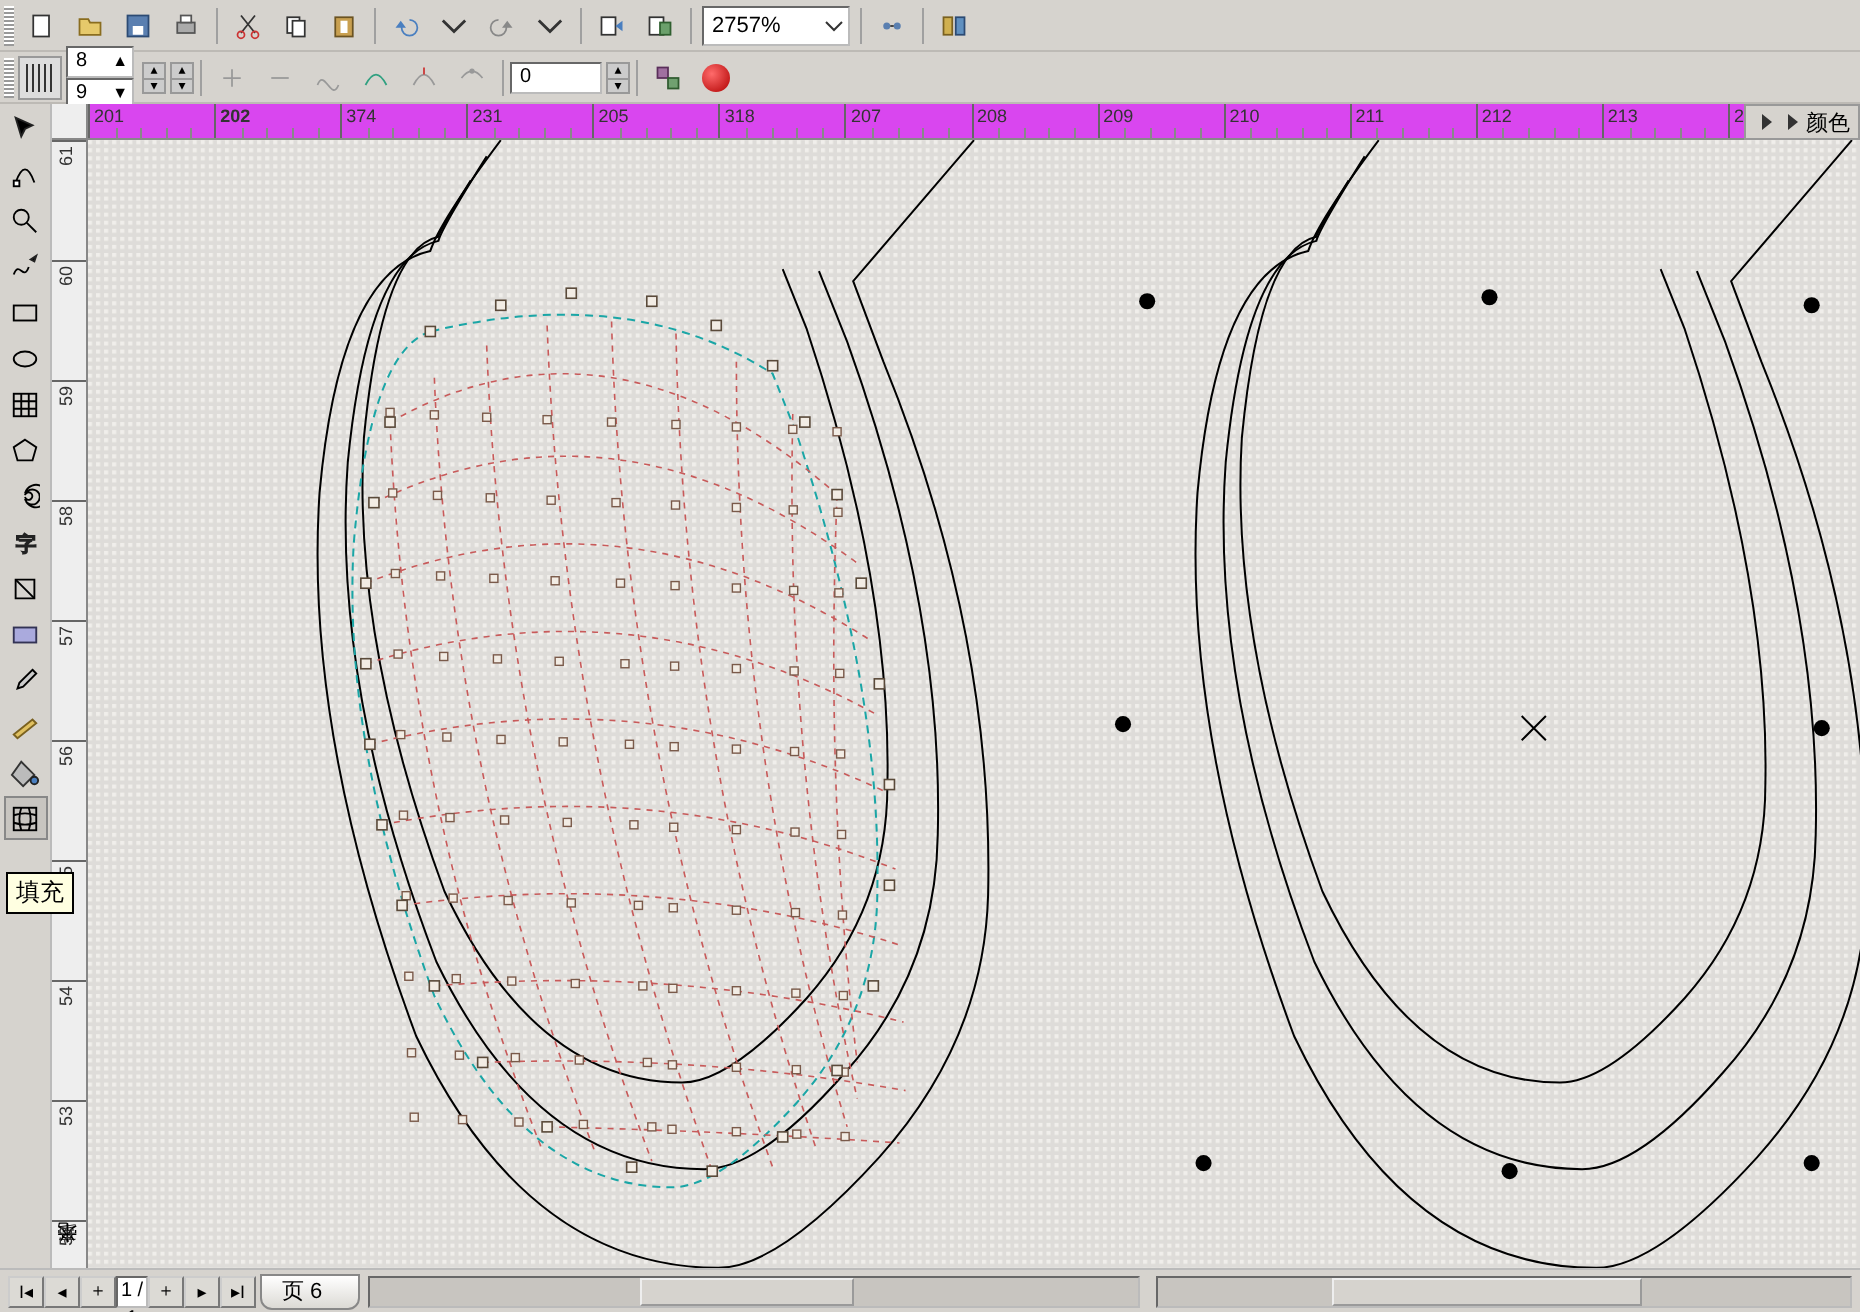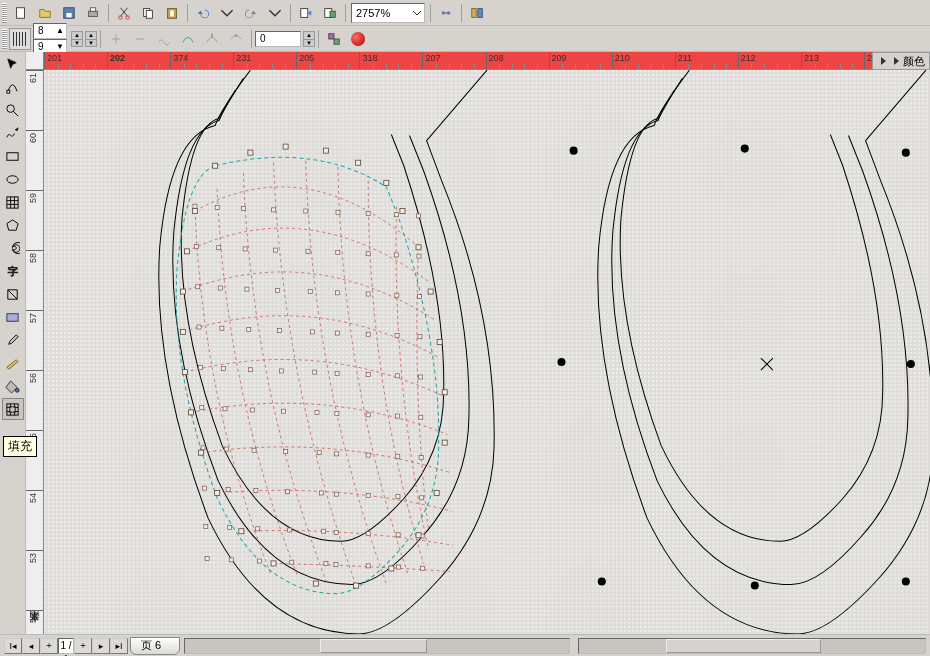--- a/index.html
+++ b/index.html
@@ -52,21 +52,21 @@
     border:1px solid transparent; cursor:pointer; }
   .lt-btn.sel { background:#c8c5c0; border-color:#888; }
   .lt-btn svg { width: 15px; height: 15px; stroke:#222; fill:none; stroke-width:1; }
   .tooltip {
     position: absolute; left: 3px; top: 384px; background: #ffffe1;
     border: 1px solid #000; font-size: 12px; padding: 1px 4px; z-index: 50;
   }
 
   .ruler-area { position: absolute; left: 26px; top: 0; right: 0; bottom: 0; background: #fff; }
   .ruler-h { position: absolute; left: 18px; top: 0; right: 0; height: 18px;
-    background: #ef4444; border-bottom: 1px solid #888; overflow: hidden; font-size:9px; }
+    background: #d946ef; border-bottom: 1px solid #888; overflow: hidden; font-size:9px; }
   .ruler-h .tick { position:absolute; top:0; height:18px; border-left:1px solid #666; }
   .ruler-h .tick span { position:absolute; top:1px; left:2px; font-size:9px; color:#333; }
   .ruler-h .unit { position:absolute; right:4px; top:2px; font-size:10px; }
   .ruler-v { position: absolute; left: 0; top: 18px; bottom: 0; width: 18px;
     background: #eee; border-right: 1px solid #888; overflow: hidden; }
   .ruler-v .tick { position:absolute; left:0; width:18px; border-top:1px solid #666; }
   .ruler-v .tick span { position:absolute; left:2px; top:2px; font-size:9px; color:#333;
     writing-mode: vertical-rl; transform: rotate(180deg); }
   .ruler-v .unit { position:absolute; bottom:4px; left:2px; font-size:10px;
     writing-mode: vertical-rl; transform: rotate(180deg); }

